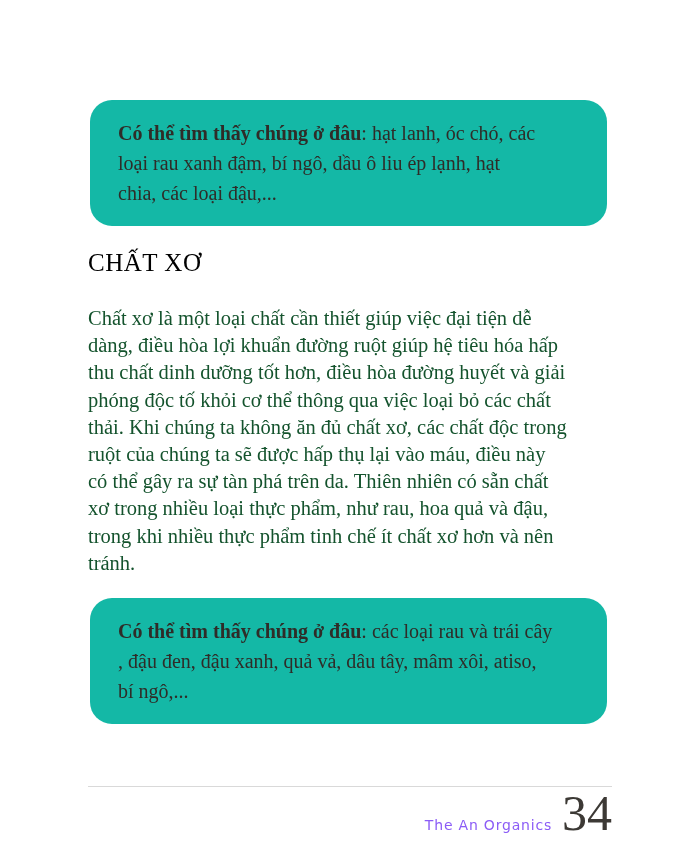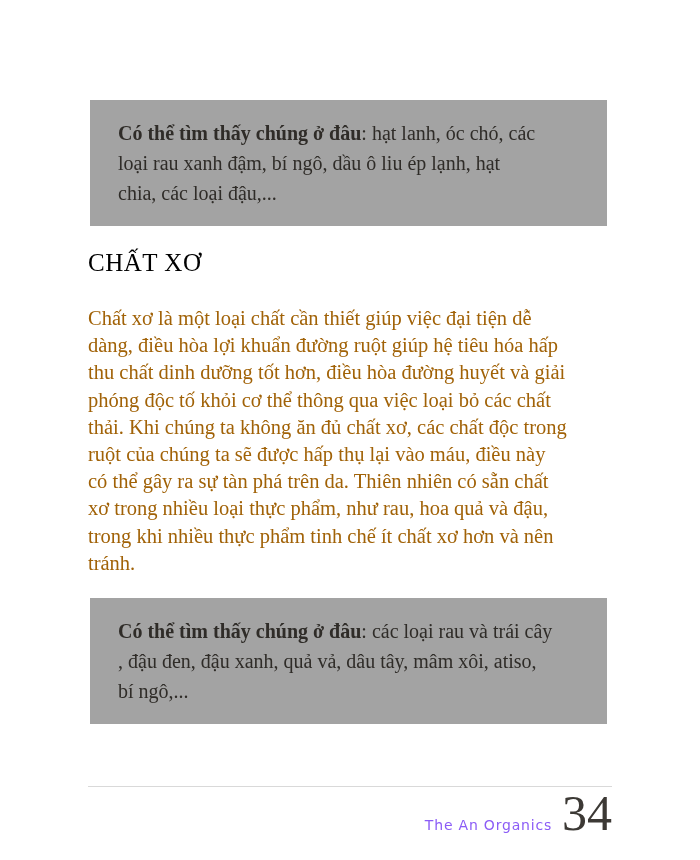--- a/index.html
+++ b/index.html
@@ -13,22 +13,22 @@
     font-family: "Liberation Serif", "DejaVu Serif", serif;
     color: #2f2c28;
     overflow: hidden;
   }
 
   .info-box {
     position: absolute;
     left: 90px;
     width: 517px;
     box-sizing: border-box;
-    background: #a3a3a3;
-    border-radius: 0;
+    background: #14b8a6;
+    border-radius: 22px;
     padding: 18px 18px 18px 28px;
   }
   .info-box.box-1 { top: 100px; min-height: 123px; }
   .info-box.box-2 { top: 598px; min-height: 124px; }
 
   .box-text {
     margin: 0;
     font-size: 20px;
     line-height: 30px;
     white-space: pre-line;
@@ -49,21 +49,21 @@
 
   .body-paragraph {
     position: absolute;
     left: 88px;
     top: 305px;
     width: 548px;
     margin: 0;
     font-size: 20.5px;
     line-height: 27.2px;
     white-space: pre-line;
-    color: #a16207;
+    color: #14532d;
   }
 
   .footer-rule {
     position: absolute;
     left: 88px;
     top: 786px;
     width: 524px;
     height: 1px;
     background: #d9d9d9;
   }

